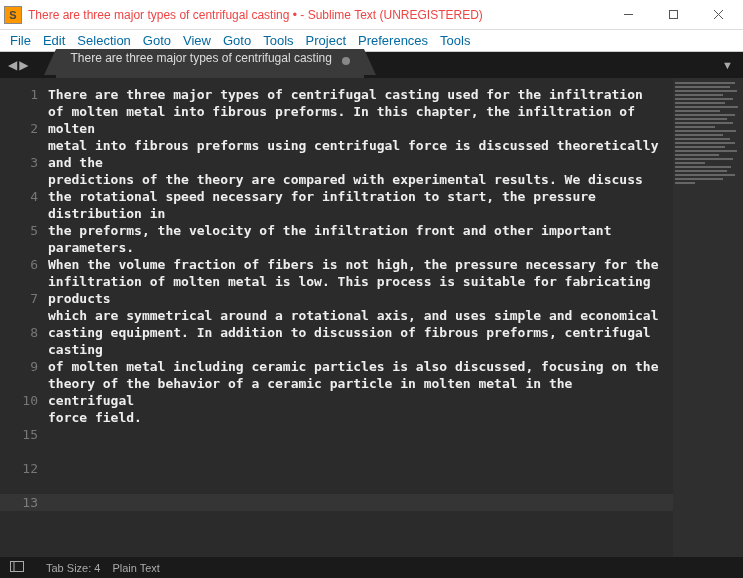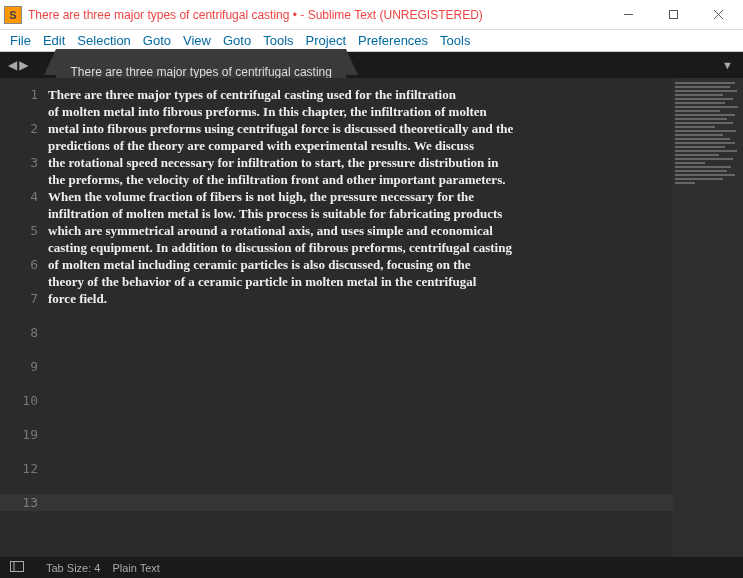--- a/index.html
+++ b/index.html
@@ -11,32 +11,32 @@
   .win-controls { display: flex; gap: 0; }
   .win-btn { width: 45px; height: 28px; display: flex; align-items: center; justify-content: center; font-size: 11px; color: #555; cursor: pointer; }
   .win-btn svg { stroke: #555; fill: none; }
   
   .menubar { height: 22px; background: #fff; display: flex; align-items: center; padding: 0 4px; font-size: 13px; color: #0369a1; border-bottom: 1px solid #ccc; }
   .menu-item { padding: 2px 6px; cursor: pointer; }
   
   .toolbar { height: 26px; background: #1a1a1a; display: flex; align-items: center; }
   .nav-arrows { display: flex; gap: 2px; padding: 0 8px; color: #aaa; }
   .nav-arrow { cursor: pointer; font-size: 12px; }
-  .tab { background: #3a3a3a; height: 26px; display: flex; align-items: flex-end; padding: 16px 14px; margin-left: 20px; font-size: 12px; color: #ddd; position: relative; flex-direction: column; }
+  .tab { background: #3a3a3a; height: 26px; display: flex; align-items: flex-end; padding: 16px 14px; margin-left: 20px; font-size: 12px; color: #ddd; position: relative; }
   .tab::before { content: ""; position: absolute; left: -12px; top: 0; width: 0; height: 0; border-bottom: 26px solid #3a3a3a; border-left: 12px solid transparent; }
   .tab::after { content: ""; position: absolute; right: -12px; top: 0; width: 0; height: 0; border-bottom: 26px solid #3a3a3a; border-right: 12px solid transparent; }
   .tab-dirty { width: 8px; height: 8px; border-radius: 50%; background: #888; margin-left: 10px; }
   .dropdown-arrow { margin-left: auto; padding: 0 10px; color: #aaa; cursor: pointer; font-size: 11px; }
   
   .editor-area { height: 479px; background: #2b2b2b; display: flex; position: relative; }
   .gutter { width: 48px; padding-top: 8px; text-align: right; padding-right: 10px; font-family: Consolas, monospace; font-size: 13px; color: #777; line-height: 17px; }
   .gutter-line { height: 17px; }
   .gutter-line.double { height: 34px; }
   .code { flex: 1; padding-top: 8px; font-family: Consolas, monospace; font-size: 13px; font-weight: bold; color: #eee; line-height: 17px; white-space: pre-wrap; word-break: break-word; padding-right: 80px; }
-  .code-line { min-height: 17px; font-family: Liberation Serif, serif; }
+  .code-line { min-height: 17px; }
   .cursor-line-highlight { position: absolute; left: 0; right: 0; height: 17px; background: rgba(255,255,255,0.05); pointer-events: none; }
   .minimap { position: absolute; right: 0; top: 0; width: 70px; height: 100%; background: #2f2f2f; padding: 4px 2px; overflow: hidden; }
   .minimap-line { height: 2px; margin-bottom: 2px; background: #666; }
   
   .statusbar { height: 21px; background: #1a1a1a; display: flex; align-items: center; padding: 0 10px; font-size: 11px; color: #aaa; }
   .status-icon { margin-right: 10px; }
   .status-left { flex: 1; }
   .status-item { margin-left: 12px; cursor: pointer; }
 </style>
 </head>
@@ -96,21 +96,21 @@
       <div class="gutter-line double">1</div>
       <div class="gutter-line double">2</div>
       <div class="gutter-line double">3</div>
       <div class="gutter-line double">4</div>
       <div class="gutter-line double">5</div>
       <div class="gutter-line double">6</div>
       <div class="gutter-line double">7</div>
       <div class="gutter-line double">8</div>
       <div class="gutter-line double">9</div>
       <div class="gutter-line double">10</div>
-      <div class="gutter-line double">19</div>
+      <div class="gutter-line double">15</div>
       <div class="gutter-line double">12</div>
       <div class="gutter-line">13</div>
     </div>
   <div class="code" id="code"><div class="code-line">There are three major types of centrifugal casting used for the infiltration</div><div class="code-line">of molten metal into fibrous preforms. In this chapter, the infiltration of molten</div><div class="code-line">metal into fibrous preforms using centrifugal force is discussed theoretically and the</div><div class="code-line">predictions of the theory are compared with experimental results. We discuss</div><div class="code-line">the rotational speed necessary for infiltration to start, the pressure distribution in</div><div class="code-line">the preforms, the velocity of the infiltration front and other important parameters.</div><div class="code-line">When the volume fraction of fibers is not high, the pressure necessary for the</div><div class="code-line">infiltration of molten metal is low. This process is suitable for fabricating products</div><div class="code-line">which are symmetrical around a rotational axis, and uses simple and economical</div><div class="code-line">casting equipment. In addition to discussion of fibrous preforms, centrifugal casting</div><div class="code-line">of molten metal including ceramic particles is also discussed, focusing on the</div><div class="code-line">theory of the behavior of a ceramic particle in molten metal in the centrifugal</div><div class="code-line">force field.</div></div>
   <div class="minimap" id="minimap">
       <div class="minimap-line" style="width: 60px;"></div>
       <div class="minimap-line" style="width: 55px;"></div>
       <div class="minimap-line" style="width: 62px;"></div>
       <div class="minimap-line" style="width: 48px;"></div>
       <div class="minimap-line" style="width: 58px;"></div>

